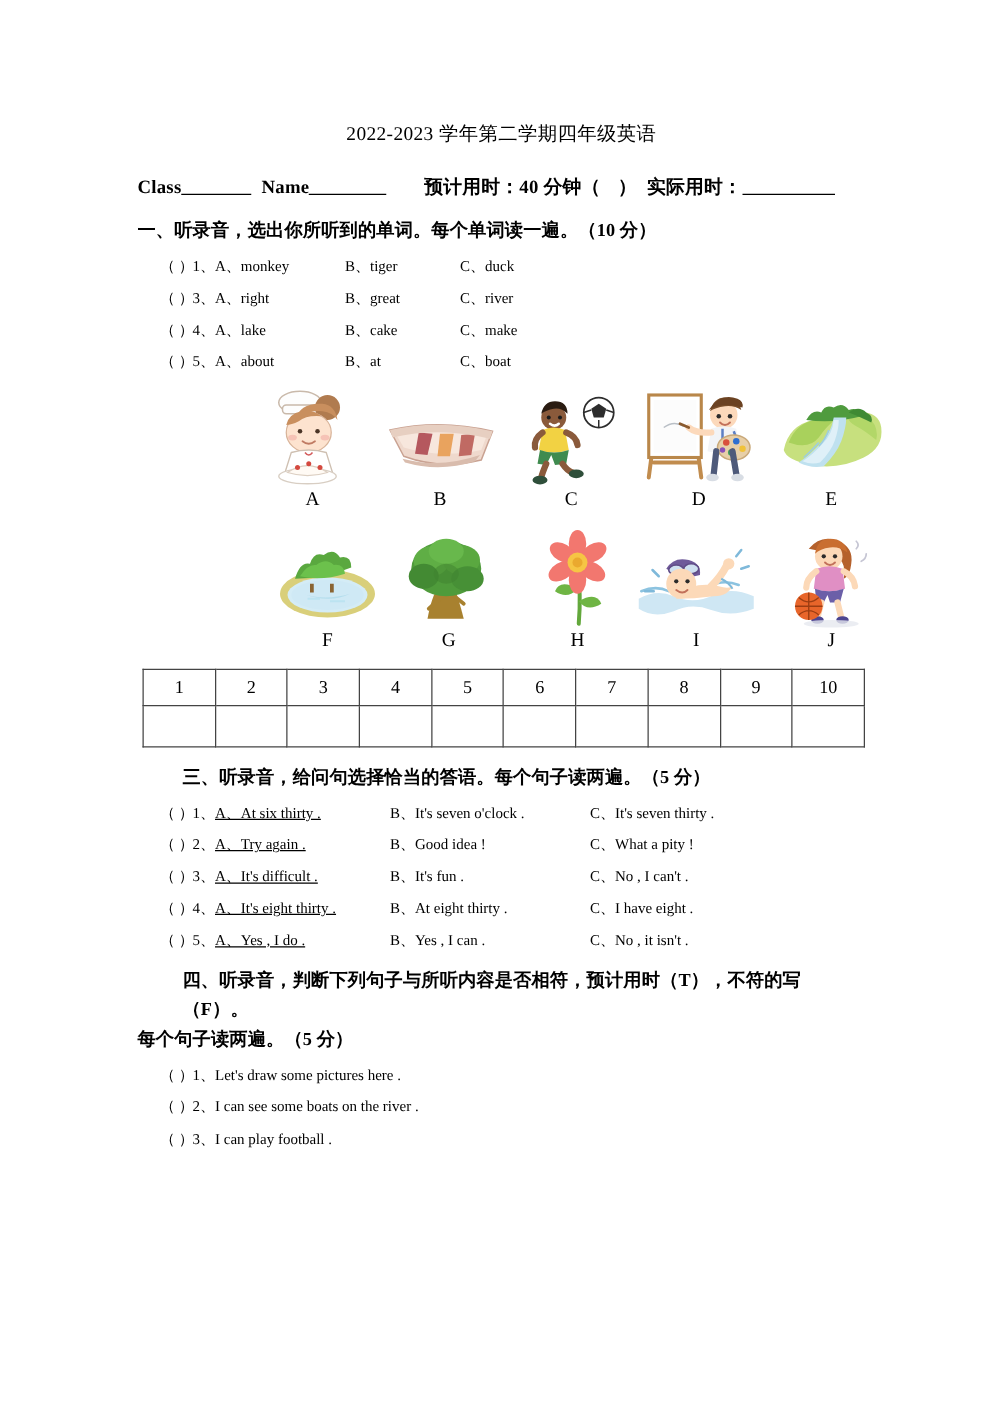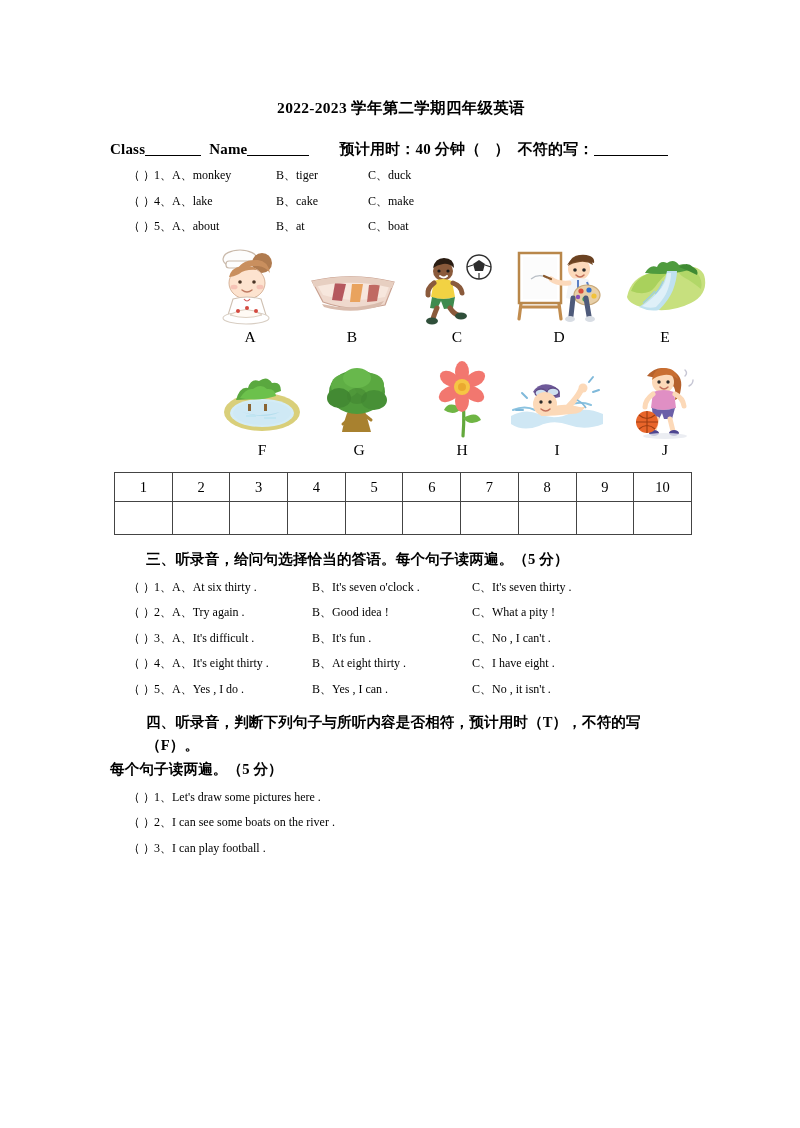--- a/index.html
+++ b/index.html
@@ -26,21 +26,21 @@
   .content {
     position: absolute;
     left: 110px;
     top: 96px;
     width: 582px;
   }
 
   
   .title-line {
     text-align: center;
-    font-weight: bold;
+    font-weight: normal;
     font-size: 15.5px;
     letter-spacing: 0.3px;
     line-height: 1.5;
   }
   .title-line.second {
     margin-top: 7px;
   }
 
   
   .meta-row {
@@ -86,21 +86,21 @@
     width: 26px;
   }
   .qnum { display:inline-block; }
   .opt { display: inline-block; }
 
   
   .s1 .optA { display:inline-block; width: 104px; }
   .s1 .optB { display:inline-block; width: 92px; }
 
   
-  .s3 .optA { display:inline-block; width: 140px; }
+  .s3 .optA { display:inline-block; width: 140px; text-decoration: underline; }
   .s3 .optB { display:inline-block; width: 160px; }
 
   
   .pic-row {
     position: relative;
     height: 86px;
     margin-top: 6px;
   }
   .pic-cell {
     position: absolute;
@@ -147,26 +147,30 @@
 </style>
 </head>
 <body>
 
 <div class="page">
   <div class="content">
 
     <div class="title-line">2022-2023 学年第二学期四年级英语</div>
 
     <div class="meta-row">
-      <span>Class</span><span class="ul u-short"></span><span class="gap-sm"></span><span>Name</span><span class="ul u-mid"></span><span class="gap-md"></span><span>预计用时：40 分钟（</span><span class="gap-lg"></span><span>）</span><span class="gap-sm"></span><span>不符的写：</span><span class="ul u-long"></span>
-    </div>
-
+      <span>Class</span><span class="ul u-short"></span><span class="gap-sm"></span><span>Name</span><span class="ul u-mid"></span><span class="gap-md"></span><span>预计用时：40 分钟（</span><span class="gap-lg"></span><span>）</span><span class="gap-sm"></span><span>实际用时：</span><span class="ul u-long"></span>
+    </div>
+
+    <div class="sec-head">一、听录音，选出你所听到的单词。每个单词读一遍。（10 分）</div>
     <div class="s1">
       <div class="q-line">
         <span class="paren">（  ）</span><span class="qnum">1、</span><span class="optA">A、monkey</span><span class="optB">B、tiger</span><span class="opt">C、duck</span>
+      </div>
+      <div class="q-line">
+        <span class="paren">（  ）</span><span class="qnum">3、</span><span class="optA">A、right</span><span class="optB">B、great</span><span class="opt">C、river</span>
       </div>
       <div class="q-line">
         <span class="paren">（  ）</span><span class="qnum">4、</span><span class="optA">A、lake</span><span class="optB">B、cake</span><span class="opt">C、make</span>
       </div>
       <div class="q-line">
         <span class="paren">（  ）</span><span class="qnum">5、</span><span class="optA">A、about</span><span class="optB">B、at</span><span class="opt">C、boat</span>
       </div>
     </div>
 
 

